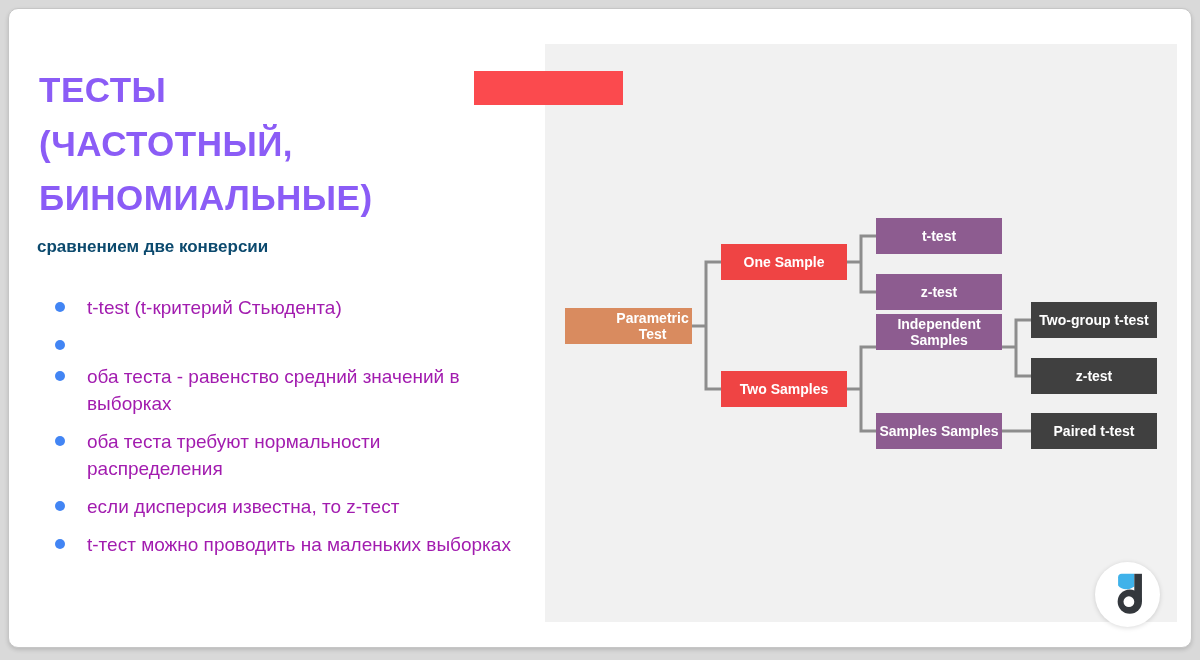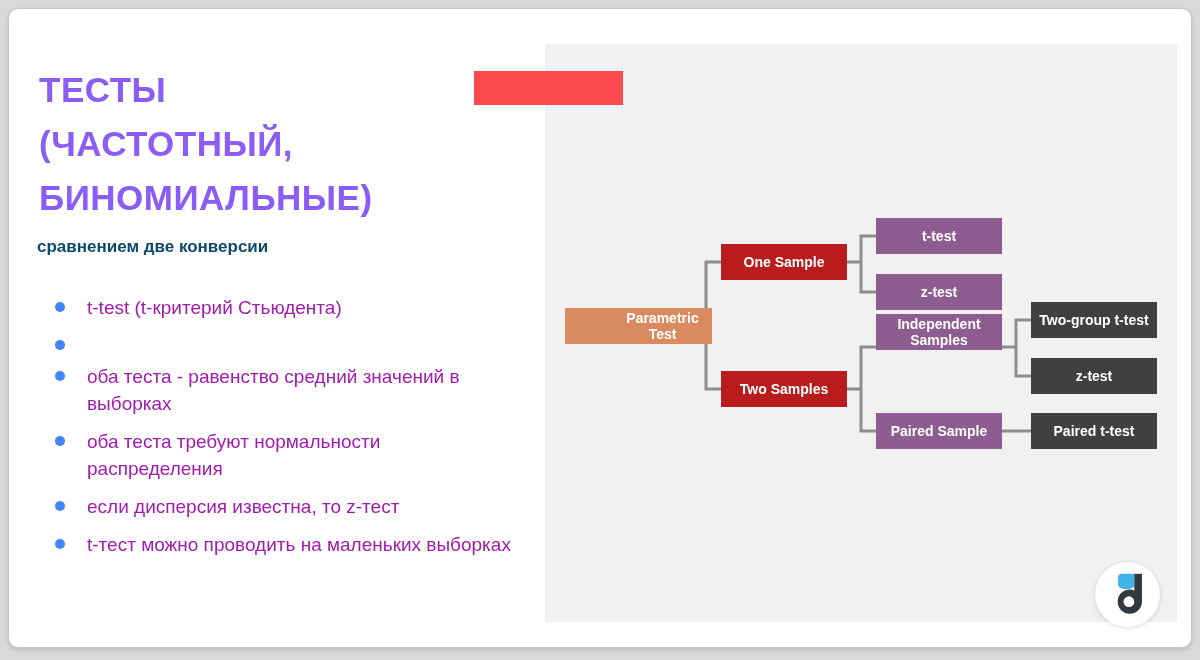--- a/index.html
+++ b/index.html
@@ -32,25 +32,25 @@
   
   .panel { position:absolute; left:536px; top:35px; width:632px; height:578px;
            background:#f1f1f1; z-index:1; }
   .connectors { position:absolute; left:0; top:0; width:632px; height:578px; }
 
   .node { position:absolute; width:126px; height:36px; display:flex;
           align-items:center; justify-content:center; text-align:center;
           color:#ffffff; font-size:14px; font-weight:700; line-height:16px;
           white-space:pre-line; }
   .c-orange { background:#d98b5f; }
-  .c-teal   { background:#b91c1c; }
+  .c-teal   { background:#ef4444; }
   .c-purple { background:#8d5c90; }
   .c-brown  { background:#404040; }
 
-  .n-parametric  { left:20px;  top:264px; width:147px;padding-left:48px; }
+  .n-parametric  { left:20px;  top:264px; width:127px;padding-left:48px; }
   .n-one-sample  { left:176px; top:200px; }
   .n-two-samples { left:176px; top:327px; }
   .n-t-test-one  { left:331px; top:174px; }
   .n-z-test-one  { left:331px; top:230px; }
   .n-independent { left:331px; top:270px; }
   .n-paired      { left:331px; top:369px; }
   .n-two-group   { left:486px; top:258px; }
   .n-z-test-two  { left:486px; top:314px; }
   .n-paired-t    { left:486px; top:369px; }
 
@@ -117,21 +117,21 @@
         </g>
       </svg>
 
       <div class="node c-orange n-parametric">Parametric Test</div>
       <div class="node c-teal n-one-sample">One Sample</div>
       <div class="node c-teal n-two-samples">Two Samples</div>
       <div class="node c-purple n-t-test-one">t-test</div>
       <div class="node c-purple n-z-test-one">z-test</div>
       <div class="node c-purple n-independent">Independent
 Samples</div>
-      <div class="node c-purple n-paired">Paired Sample</div>
+      <div class="node c-purple n-paired">Samples Samples</div>
       <div class="node c-brown n-two-group">Two-group t-test</div>
       <div class="node c-brown n-z-test-two">z-test</div>
       <div class="node c-brown n-paired-t">Paired t-test</div>
     </div>
 
     <div class="accent"></div>
 
     <div class="logo">
       <svg width="36" height="45" viewBox="0 0 40 50" xmlns="http://www.w3.org/2000/svg">
         <path fill="#3fb2ea" d="M9 6 Q9 2 13 2 L27 2 L27 16 C20 21 13 20 9 15 Z"></path>

